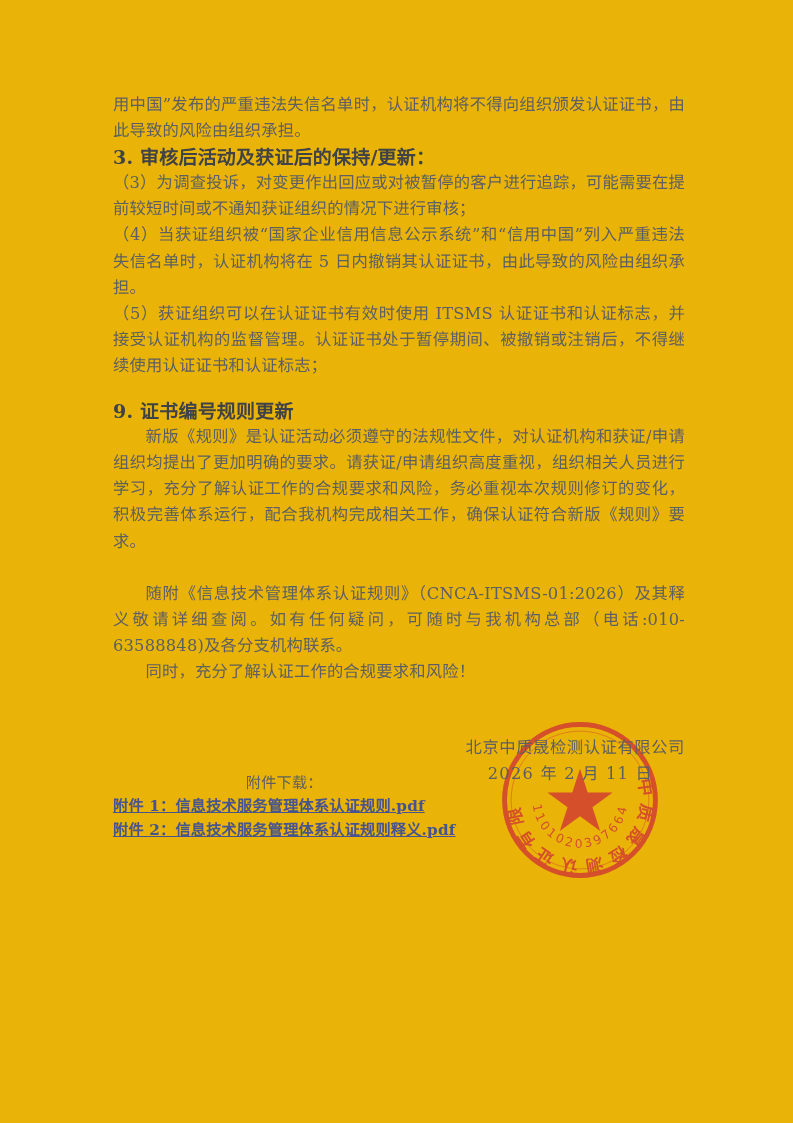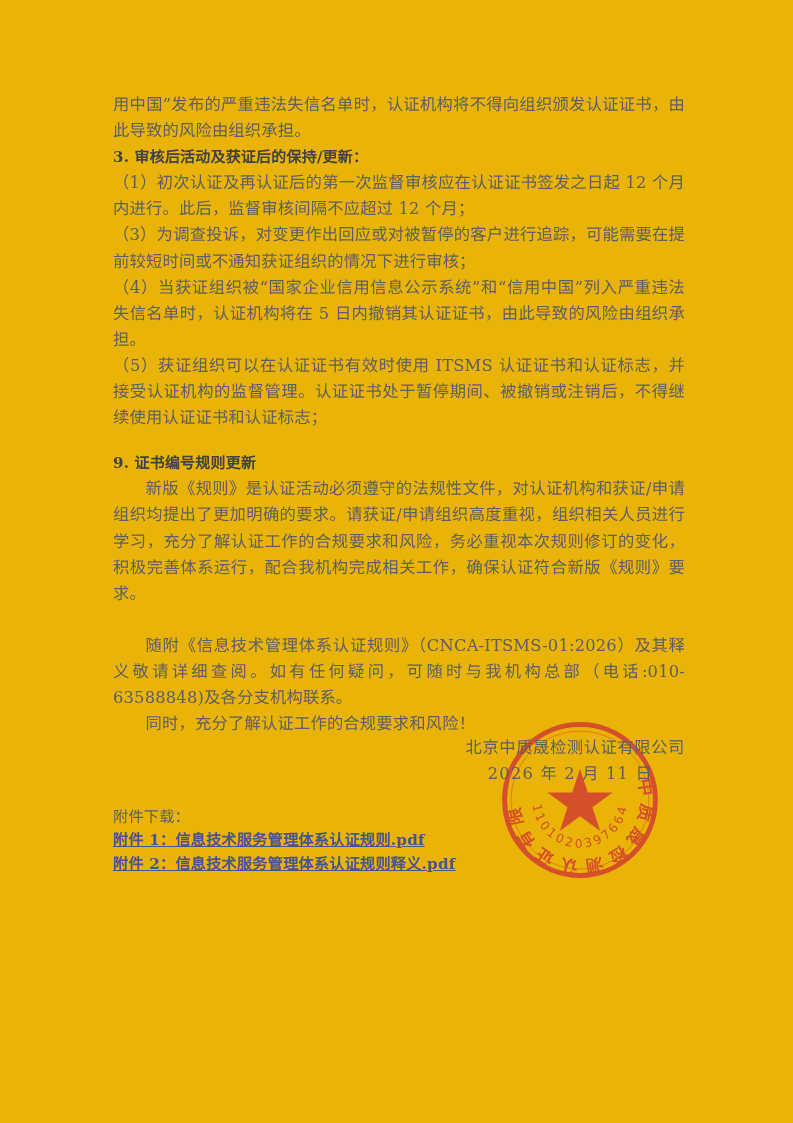--- a/index.html
+++ b/index.html
@@ -38,21 +38,21 @@
     font-family: "DejaVu Serif", "Liberation Serif", serif;
   }
   .para.cont {
     text-indent: 0;
   }
   .para.indent2 {
     text-indent: 2em;
   }
   .heading {
     color: #3f4246;
-    font-size: 15px;
+    font-size: 19px;
     line-height: 26.1px;
     font-weight: bold;
     margin: 0;
     letter-spacing: 0.2px;
   }
   .spacer-md { height: 19px; }
   .spacer-lg { height: 26px; }
 
   
   .sign-block {
@@ -84,22 +84,23 @@
     height: 164px;
     z-index: 2;
     opacity: 0.88;
   }
   .seal svg { display: block; width: 100%; height: 100%; }
 
   
   .attachments {
     position: absolute;
     left: 113px;
-    top: 806px;
+    top: 772px;
     z-index: 3;
+    text-align: center;
   }
   .attach-title {
     color: #5c5f63;
     font-size: 15.2px;
     line-height: 23px;
     letter-spacing: 0.2px;
   }
   .attach-link {
     display: block;
     color: #46548f;
@@ -116,21 +117,20 @@
 <body>
 
 <div class="page">
 
   <div class="doc-body">
 
     <p class="para cont">用中国”发布的严重违法失信名单时，认证机构将不得向组织颁发认证证书，由此导致的风险由组织承担。</p>
 
     <p class="heading">3. 审核后活动及获证后的保持/更新：</p>
 
-    <p class="para cont">（1）初次认证及再认证后的第一次监督审核应在认证证书签发之日起 12 个月内进行。此后，监督审核间隔不应超过 12 个月；</p>
 
 
     <p class="para cont">（3）为调查投诉，对变更作出回应或对被暂停的客户进行追踪，可能需要在提前较短时间或不通知获证组织的情况下进行审核；</p>
 
     <p class="para cont">（4）当获证组织被“国家企业信用信息公示系统”和“信用中国”列入严重违法失信名单时，认证机构将在 5 日内撤销其认证证书，由此导致的风险由组织承担。</p>
 
     <p class="para cont">（5）获证组织可以在认证证书有效时使用 ITSMS 认证证书和认证标志，并接受认证机构的监督管理。认证证书处于暂停期间、被撤销或注销后，不得继续使用认证证书和认证标志；</p>
 
 
     <div class="spacer-md"></div>

